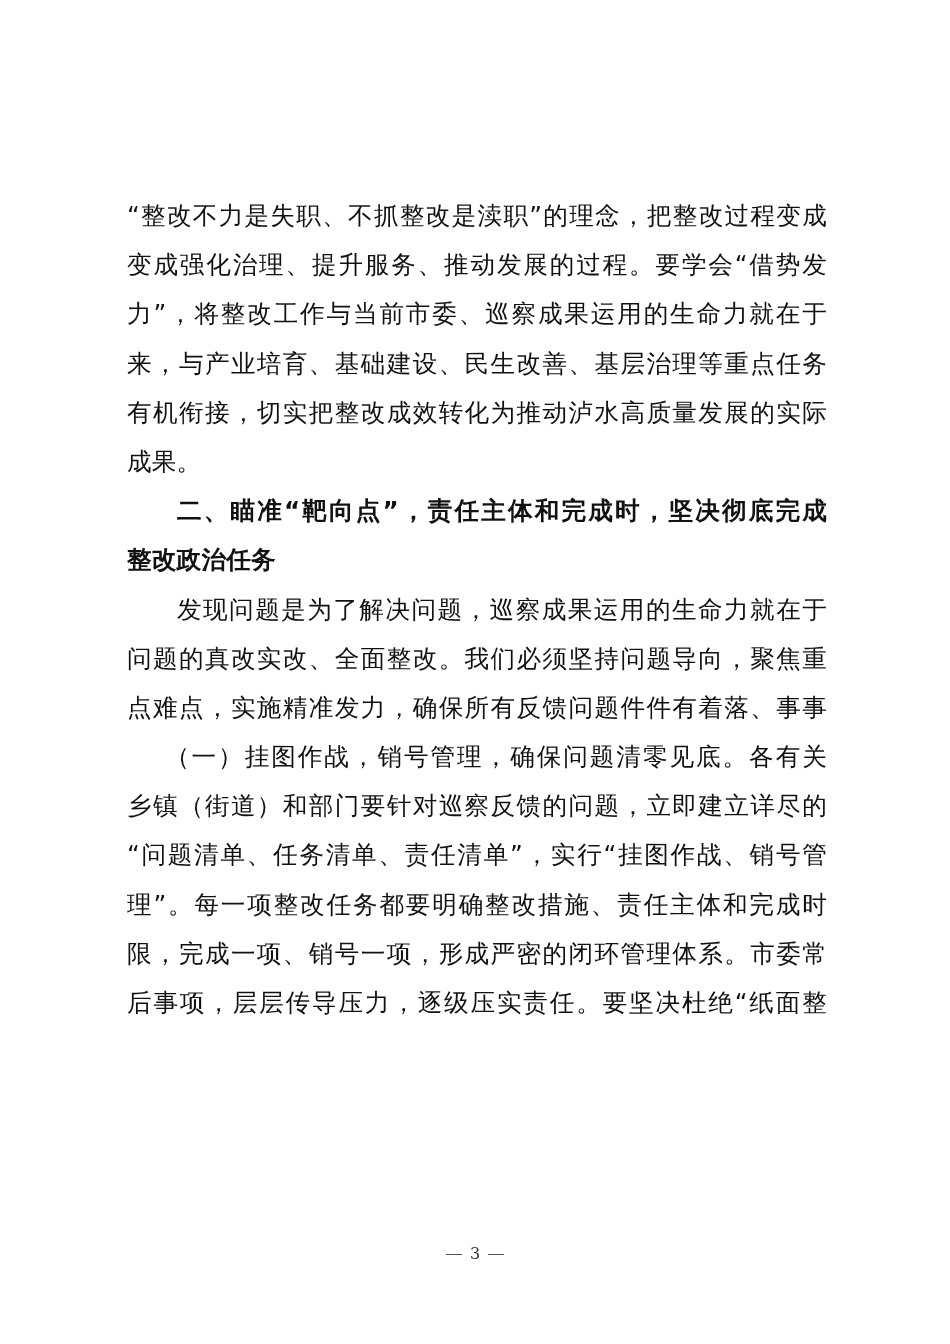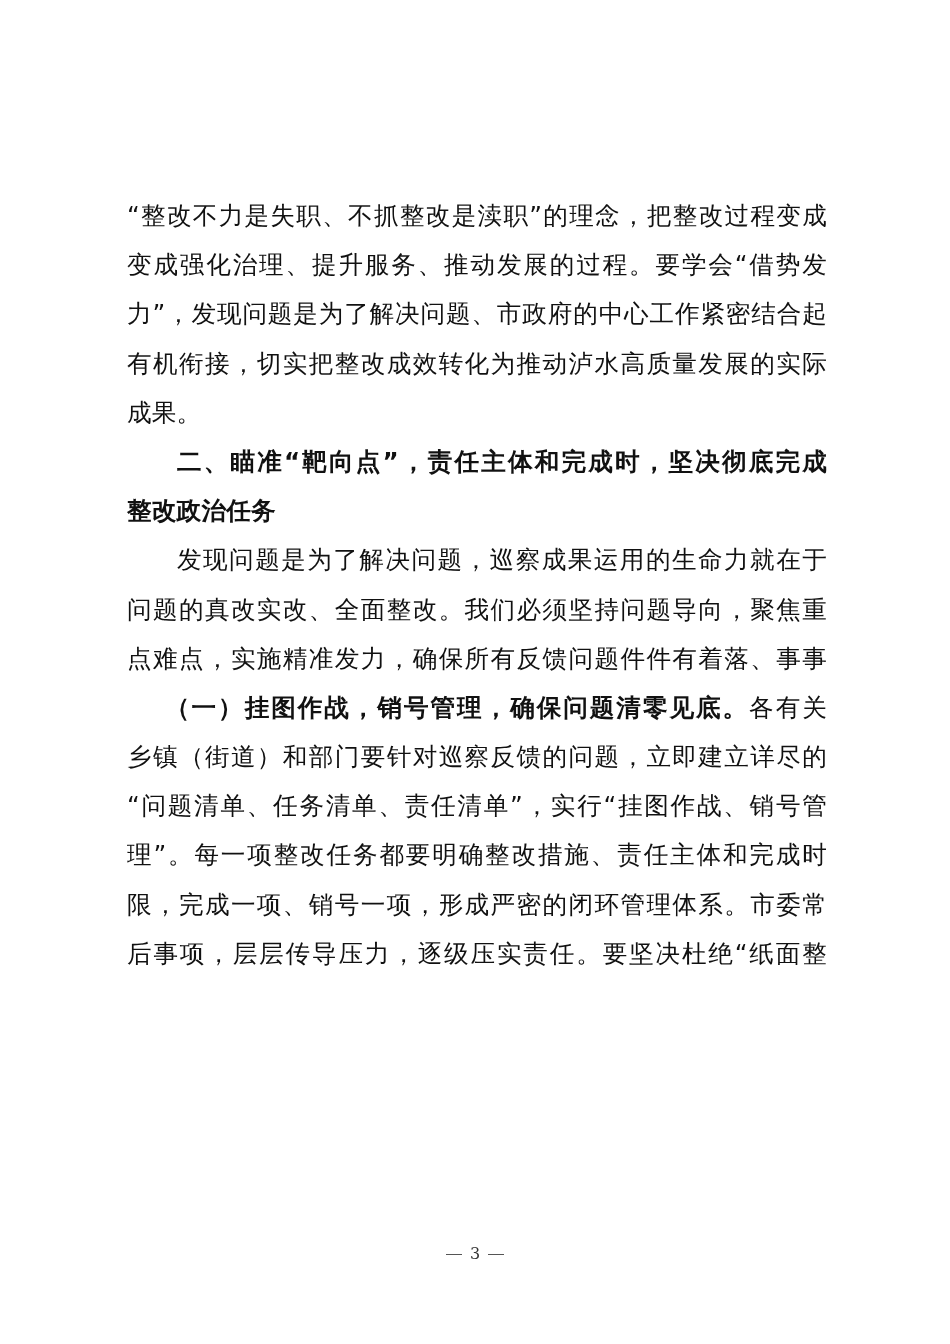--- a/index.html
+++ b/index.html
@@ -40,21 +40,21 @@
     .line.last {
       text-align-last: left;
     }
     .line.indent {
       padding-left: 50px;
     }
     .line.heading {
       font-weight: bold;
     }
     .bold {
-      font-weight: bold;
+      font-weight: normal;
     }
     .page-number {
       position: absolute;
       left: 0;
       width: 950px;
       top: 1244px;
       text-align: center;
       font-family: "DejaVu Serif", "Liberation Serif", serif;
       font-size: 16px;
       color: #333333;
@@ -70,21 +70,22 @@
   </style>
 </head>
 <body>
 
 <div class="page">
 
   <div class="body-text">
 
     <div class="line">“整改不力是失职、不抓整改是渎职”的理念，把整改过程变成</div>
     <div class="line">变成强化治理、提升服务、推动发展的过程。要学会“借势发</div>
-    <div class="line">力”，发现问题是为了解决问题、市政府的中心工作紧密结合起</div>
+    <div class="line">力”，将整改工作与当前市委、巡察成果运用的生命力就在于</div>
+    <div class="line">来，与产业培育、基础建设、民生改善、基层治理等重点任务</div>
     <div class="line">有机衔接，切实把整改成效转化为推动泸水高质量发展的实际</div>
     <div class="line last">成果。</div>
 
     <div class="line heading indent">二、瞄准“靶向点”，责任主体和完成时，坚决彻底完成</div>
     <div class="line heading last">整改政治任务</div>
 
     <div class="line indent">发现问题是为了解决问题，巡察成果运用的生命力就在于</div>
     <div class="line">问题的真改实改、全面整改。我们必须坚持问题导向，聚焦重</div>
     <div class="line">点难点，实施精准发力，确保所有反馈问题件件有着落、事事</div>
 

